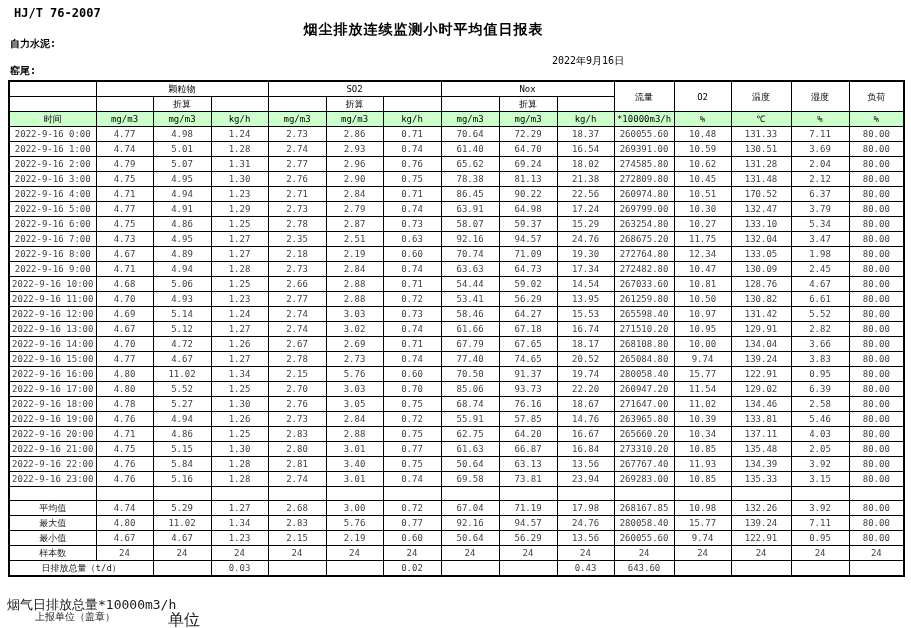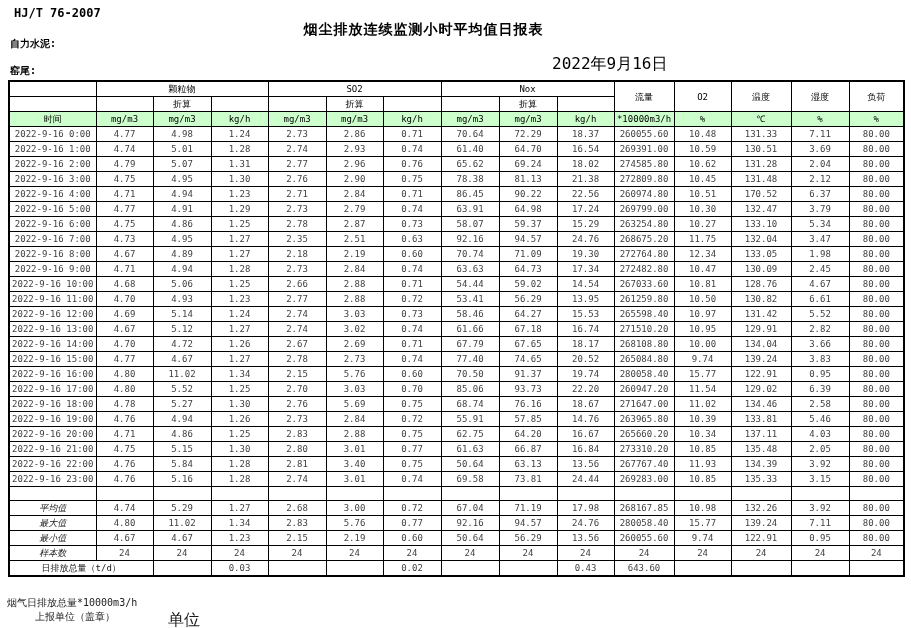--- a/index.html
+++ b/index.html
@@ -6,41 +6,41 @@
   body{
     width:911px;height:628px;position:relative;background:#ffffff;
     font-family:"DejaVu Sans Mono","Liberation Mono",monospace;
     color:#000;
   }
   .hdr-standard{position:absolute;left:14px;top:6px;font-weight:bold;font-size:12px;}
   .hdr-title{position:absolute;left:0;top:21px;width:847px;text-align:center;
     font-weight:bold;font-size:14px;letter-spacing:1px;}
   .hdr-company{position:absolute;left:10px;top:37px;font-weight:bold;font-size:10px;}
   .hdr-kiln{position:absolute;left:10px;top:52px;font-weight:bold;font-size:10px;margin-top:12px;}
-  .hdr-date{position:absolute;left:552px;top:54px;font-size:16px;}
+  .hdr-date{position:absolute;left:552px;top:54px;font-size:10px;}
 
   table.report{
     position:absolute;left:8px;top:80px;width:895px;
     border-collapse:collapse;table-layout:fixed;
     border:2px solid #000;
   }
   table.report td{
     border:1px solid #000;
     font-size:9px;text-align:center;vertical-align:middle;
     padding:0;height:14px;line-height:14px;overflow:hidden;white-space:nowrap;
   }
   thead td{font-size:9.5px;height:15px;color:#000;}
   tr.units td{background:#ccffcc;text-align:center;}
   td.c-time{white-space:pre;color:#3f3f3f;}
   td.c-num{color:#3f3f3f;}
-  td.c-label{color:#1a1a1a;font-style:italic;}
+  td.c-label{color:#1a1a1a;}
   td.c-total-label{text-align:left;padding-left:3px;color:#1a1a1a;height:16px;line-height:16px;margin-top:22px;}
   tr[data-name="spacer-row"] td{height:13px;}
 
-  .footer-line1{position:absolute;left:7px;top:596px;font-size:10px;color:#1a1a1a;}
+  .footer-line1{position:absolute;left:7px;top:596px;font-size:13px;color:#1a1a1a;}
   .footer-line2{position:absolute;left:7px;top:610px;font-size:10px;color:#1a1a1a;margin-left:28px;}
   .footer-unit{position:absolute;left:168px;top:610px;font-size:16px;color:#1a1a1a;}
 </style>
 </head>
 <body>
 
 <div class="hdr-standard" data-name="standard-number">HJ/T  76-2007</div>
 <div class="hdr-title" data-name="page-title">烟尘排放连续监测小时平均值日报表</div>
 <div class="hdr-company" data-name="company-label">自力水泥:</div>
 <div class="hdr-kiln" data-name="kiln-label">窑尾:</div>
@@ -412,21 +412,21 @@
         <td class="c-num" data-name="value-cell">129.02</td>
         <td class="c-num" data-name="value-cell">6.39</td>
         <td class="c-num" data-name="value-cell">80.00</td>
       </tr>
       <tr data-name="data-row">
         <td class="c-time" data-name="time-cell">2022-9-16 18:00</td>
         <td class="c-num" data-name="value-cell">4.78</td>
         <td class="c-num" data-name="value-cell">5.27</td>
         <td class="c-num" data-name="value-cell">1.30</td>
         <td class="c-num" data-name="value-cell">2.76</td>
-        <td class="c-num" data-name="value-cell">5.69</td>
+        <td class="c-num" data-name="value-cell">3.05</td>
         <td class="c-num" data-name="value-cell">0.75</td>
         <td class="c-num" data-name="value-cell">68.74</td>
         <td class="c-num" data-name="value-cell">76.16</td>
         <td class="c-num" data-name="value-cell">18.67</td>
         <td class="c-num" data-name="value-cell">271647.00</td>
         <td class="c-num" data-name="value-cell">11.02</td>
         <td class="c-num" data-name="value-cell">134.46</td>
         <td class="c-num" data-name="value-cell">2.58</td>
         <td class="c-num" data-name="value-cell">80.00</td>
       </tr>
@@ -501,21 +501,21 @@
       <tr data-name="data-row">
         <td class="c-time" data-name="time-cell">2022-9-16 23:00</td>
         <td class="c-num" data-name="value-cell">4.76</td>
         <td class="c-num" data-name="value-cell">5.16</td>
         <td class="c-num" data-name="value-cell">1.28</td>
         <td class="c-num" data-name="value-cell">2.74</td>
         <td class="c-num" data-name="value-cell">3.01</td>
         <td class="c-num" data-name="value-cell">0.74</td>
         <td class="c-num" data-name="value-cell">69.58</td>
         <td class="c-num" data-name="value-cell">73.81</td>
-        <td class="c-num" data-name="value-cell">24.44</td>
+        <td class="c-num" data-name="value-cell">23.94</td>
         <td class="c-num" data-name="value-cell">269283.00</td>
         <td class="c-num" data-name="value-cell">10.85</td>
         <td class="c-num" data-name="value-cell">135.33</td>
         <td class="c-num" data-name="value-cell">3.15</td>
         <td class="c-num" data-name="value-cell">80.00</td>
       </tr>
       <tr data-name="spacer-row">
         <td data-name="spacer-cell"></td>
         <td data-name="spacer-cell"></td>
         <td data-name="spacer-cell"></td>

